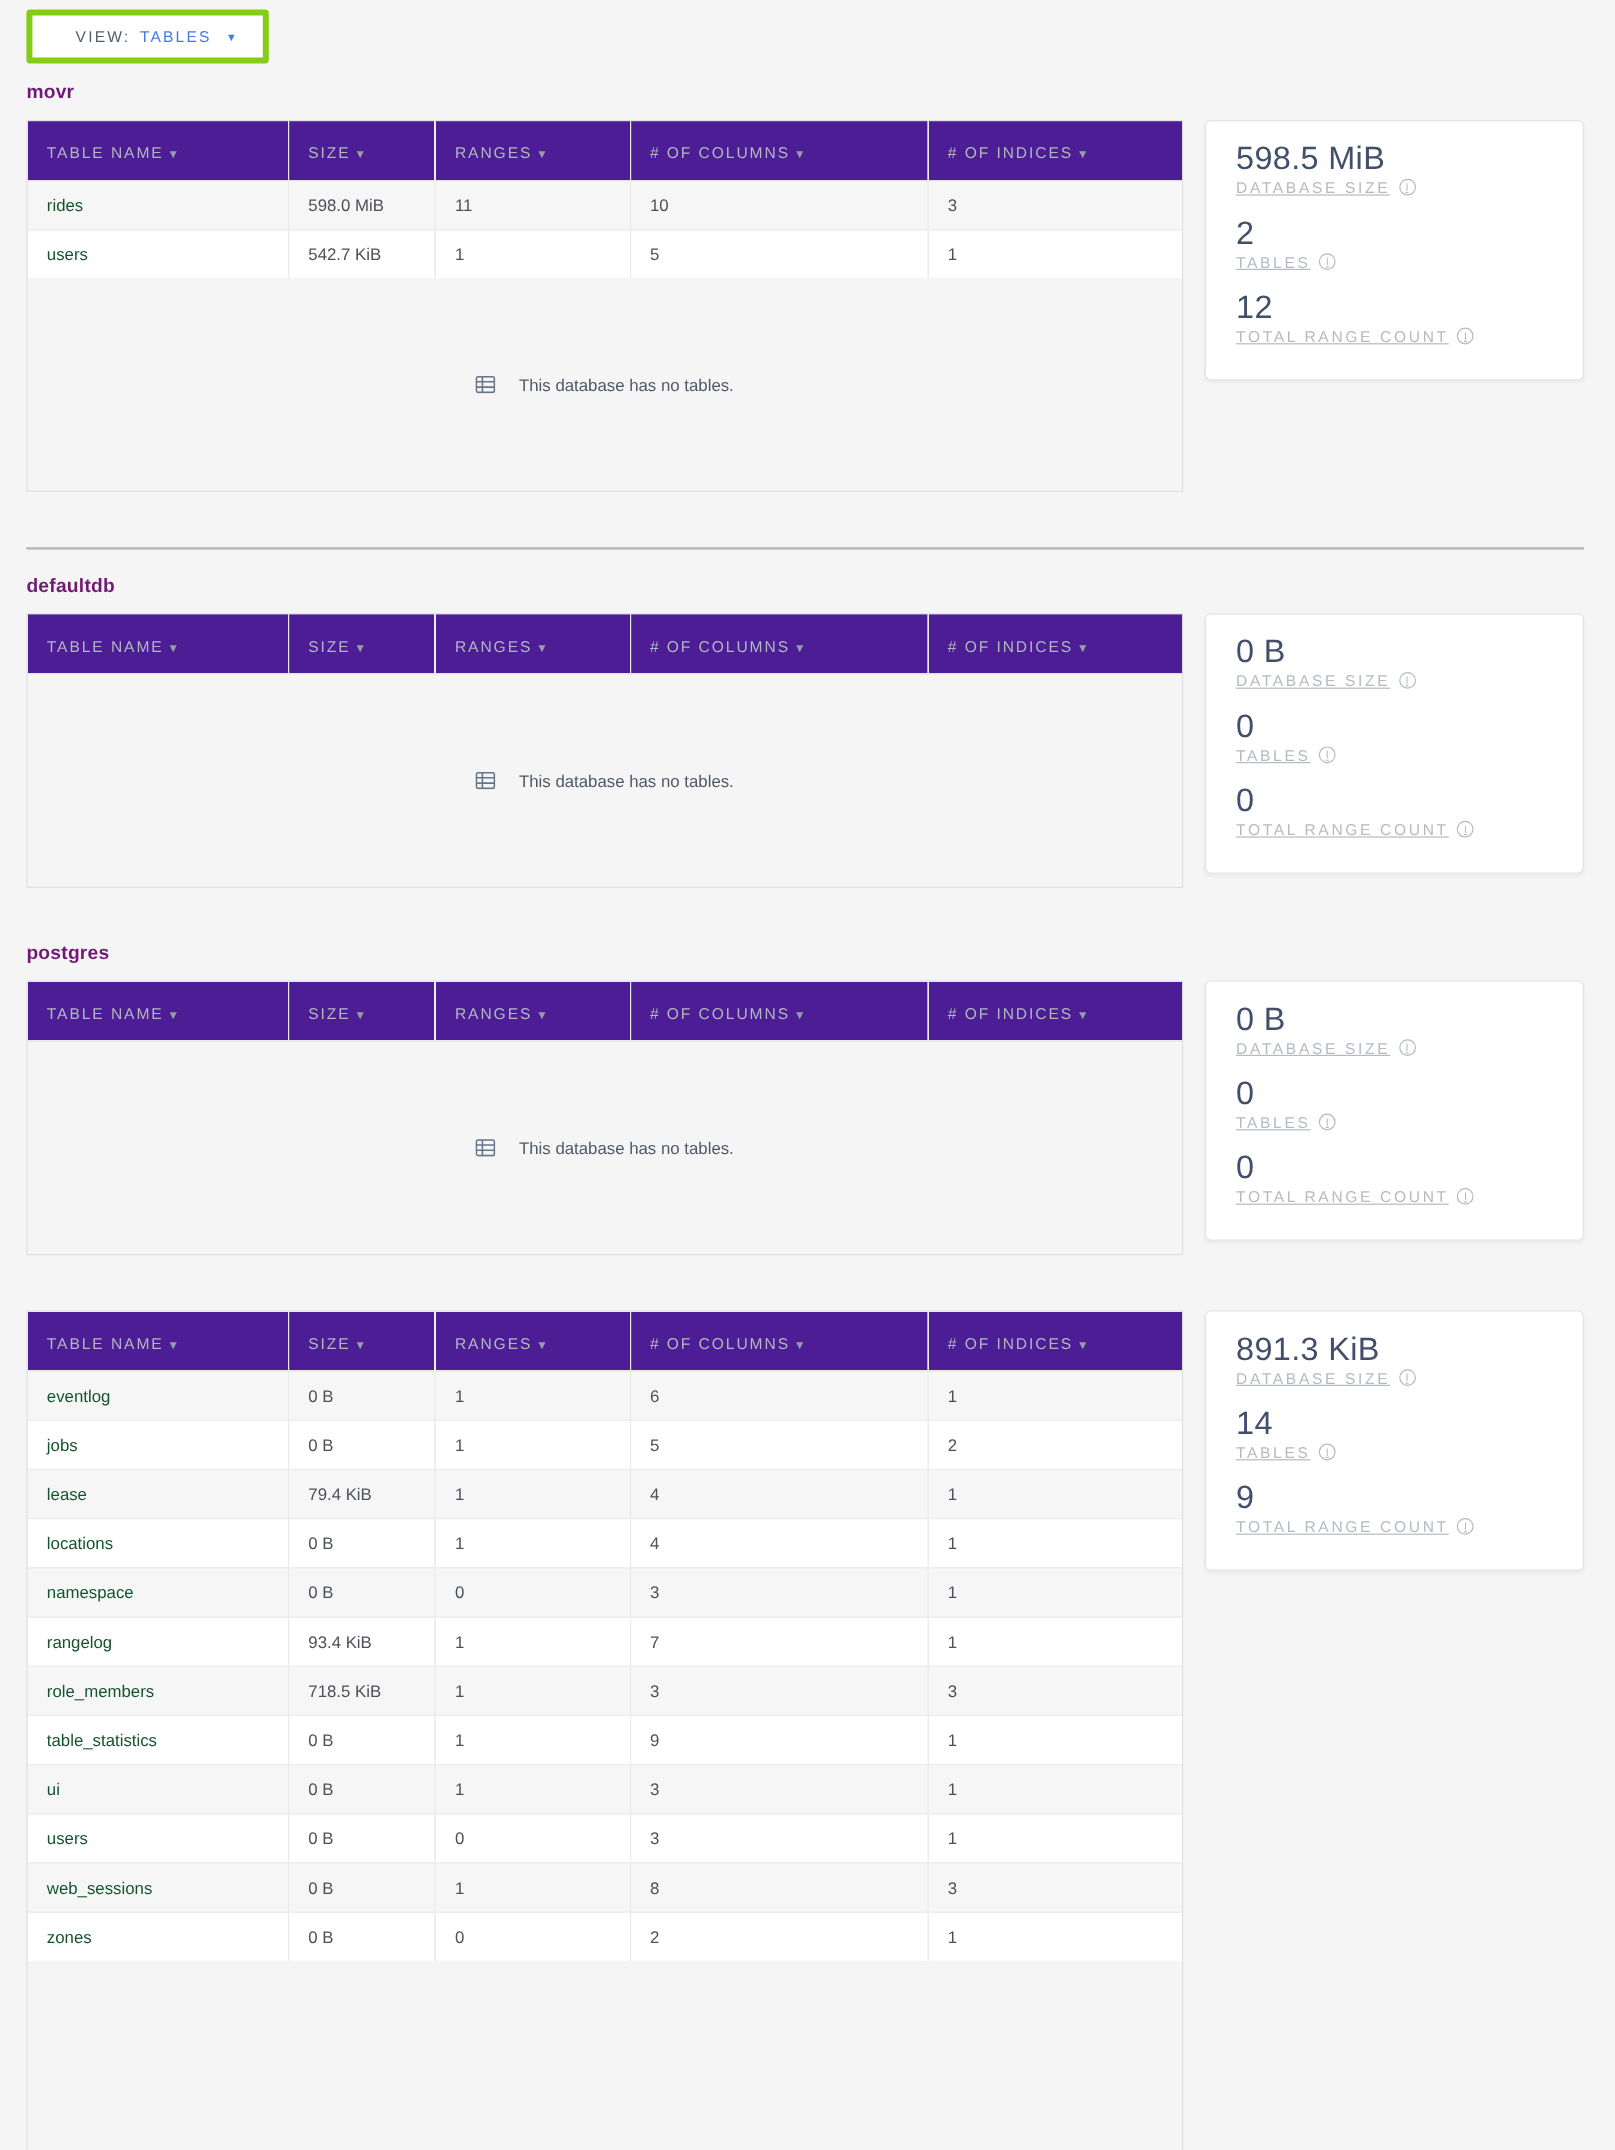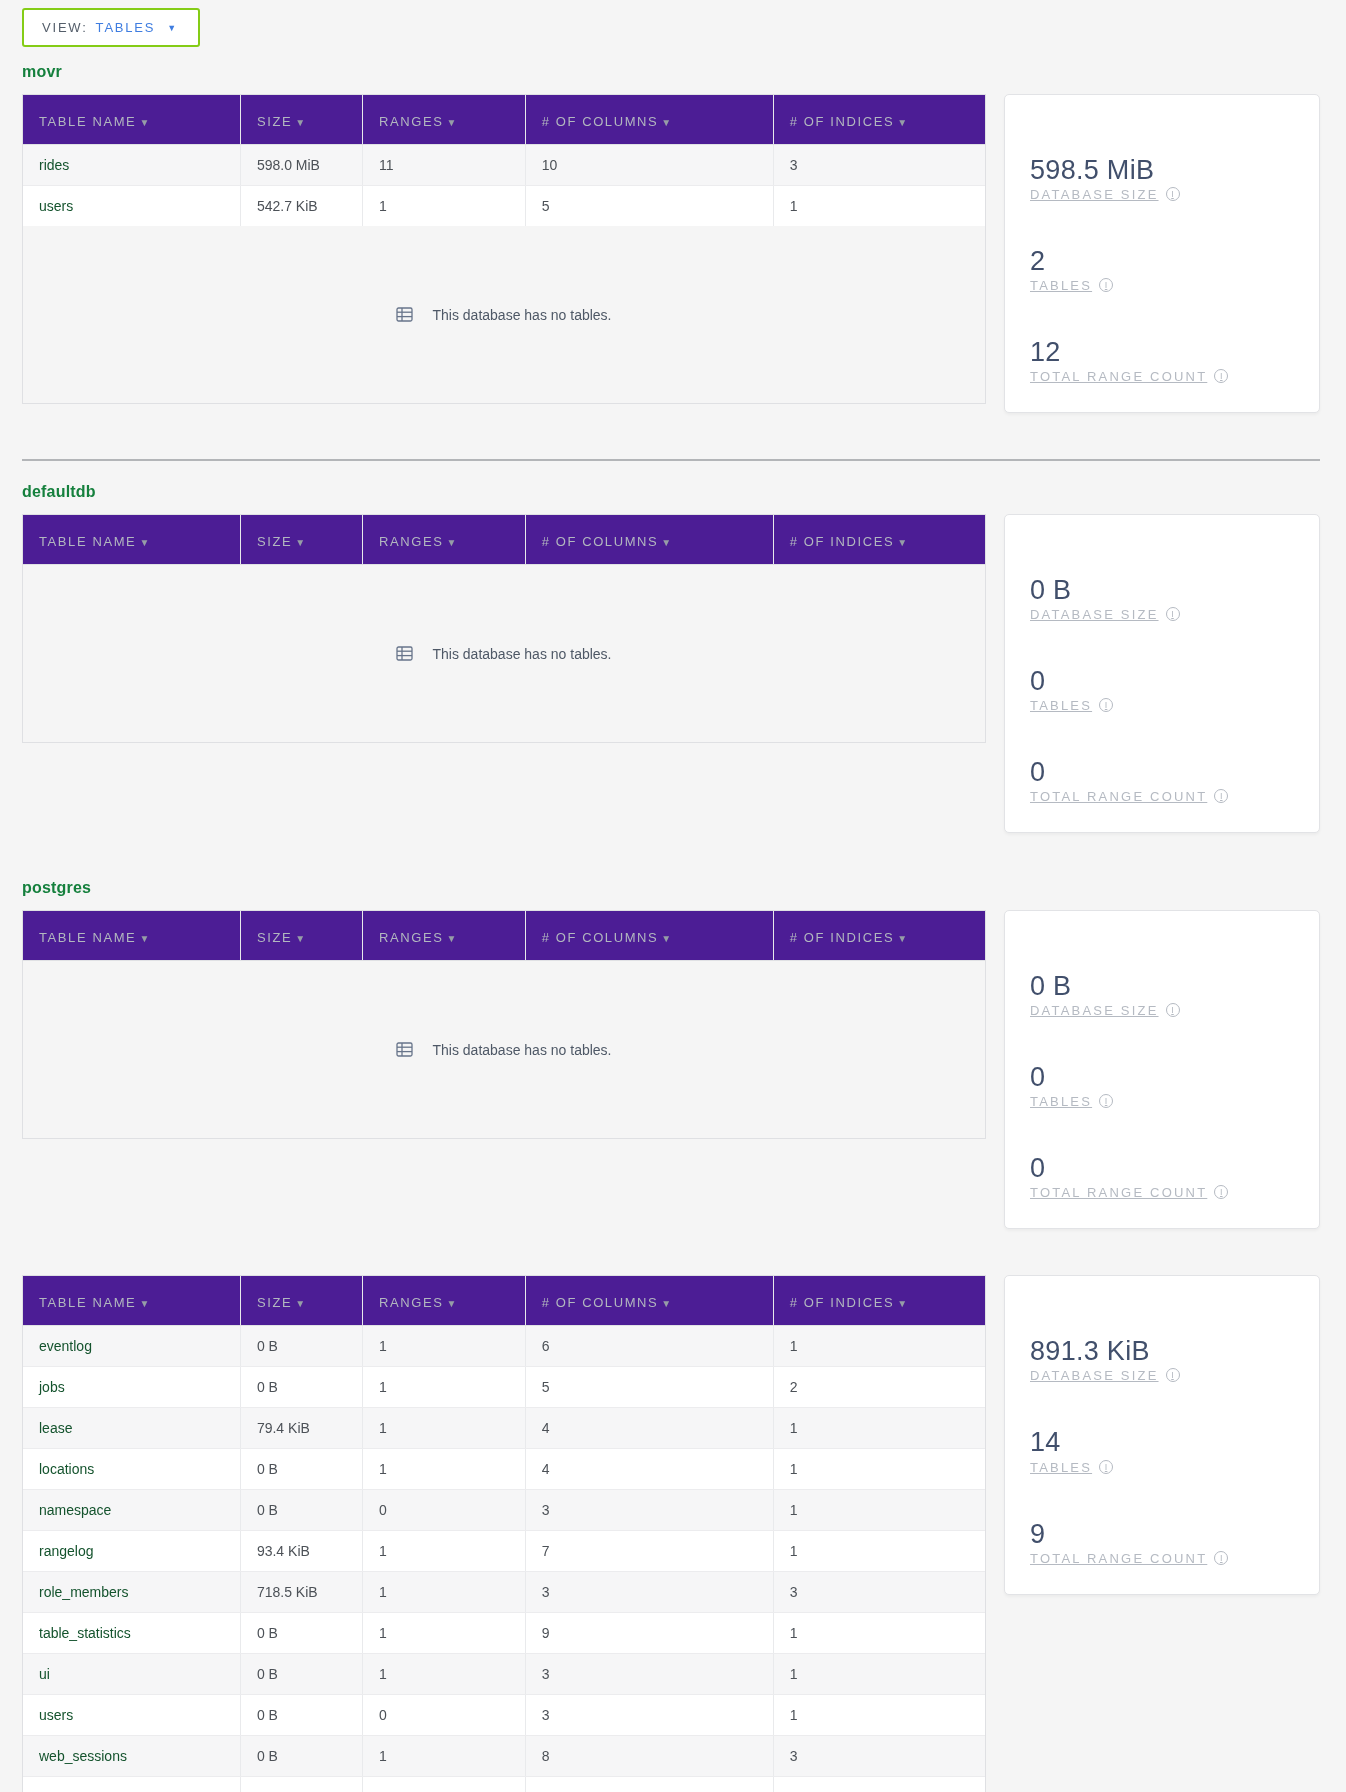--- a/index.html
+++ b/index.html
@@ -14,39 +14,39 @@
     padding: 0 26px 0 22px;
   }
 
   
   .view-bar { margin: 8px 0 16px; }
   .view-btn {
     display: inline-flex;
     align-items: center;
     gap: 8px;
     background: #ffffff;
-    border: 2px solid #84cc16;
+    border: 5px solid #84cc16;
     border-radius: 3px;
-    padding: 10px 20px 10px 18px;
+    padding: 10px 20px 10px 36px;
     font-family: inherit;
     font-size: 13px;
     letter-spacing: 1.8px;
     cursor: pointer;
     text-align: center;
   }
   .vb-label { color: #545e6a; }
   .vb-value { color: #3f7de0; }
   .vb-caret { color: #3f7de0; font-size: 9px; margin-left: 4px; }
 
   
   .db-section { margin-bottom: 46px; }
   .db-heading {
     font-size: 16px;
     font-weight: 700;
-    color: #15803d;
+    color: #701a75;
     margin: 0 0 13px 0;
     letter-spacing: 0.2px;
   }
   .section-body { display: flex; align-items: flex-start; }
   .table-box {
     flex: 0 0 964px;
     width: 964px;
     border: 1px solid #dfe0e3;
     background: transparent;
   }
@@ -106,21 +106,21 @@
   
   .stat-card {
     flex: 0 0 316px;
     margin-left: 18px;
     background: #ffffff;
     border: 1px solid #e2e3e6;
     border-radius: 5px;
     box-shadow: 0 2px 3px rgba(0,0,0,0.04);
     padding: 16px 24px 22px 25px;
   }
-  .stat { margin-bottom: 15px; margin-top: 44px; }
+  .stat { margin-bottom: 15px; }
   .stat:last-child { margin-bottom: 6px; }
   .stat-number {
     font-size: 27px;
     line-height: 1.15;
     color: #414f6b;
     letter-spacing: 0.3px;
   }
   .stat-label {
     display: flex;
     gap: 7px;

